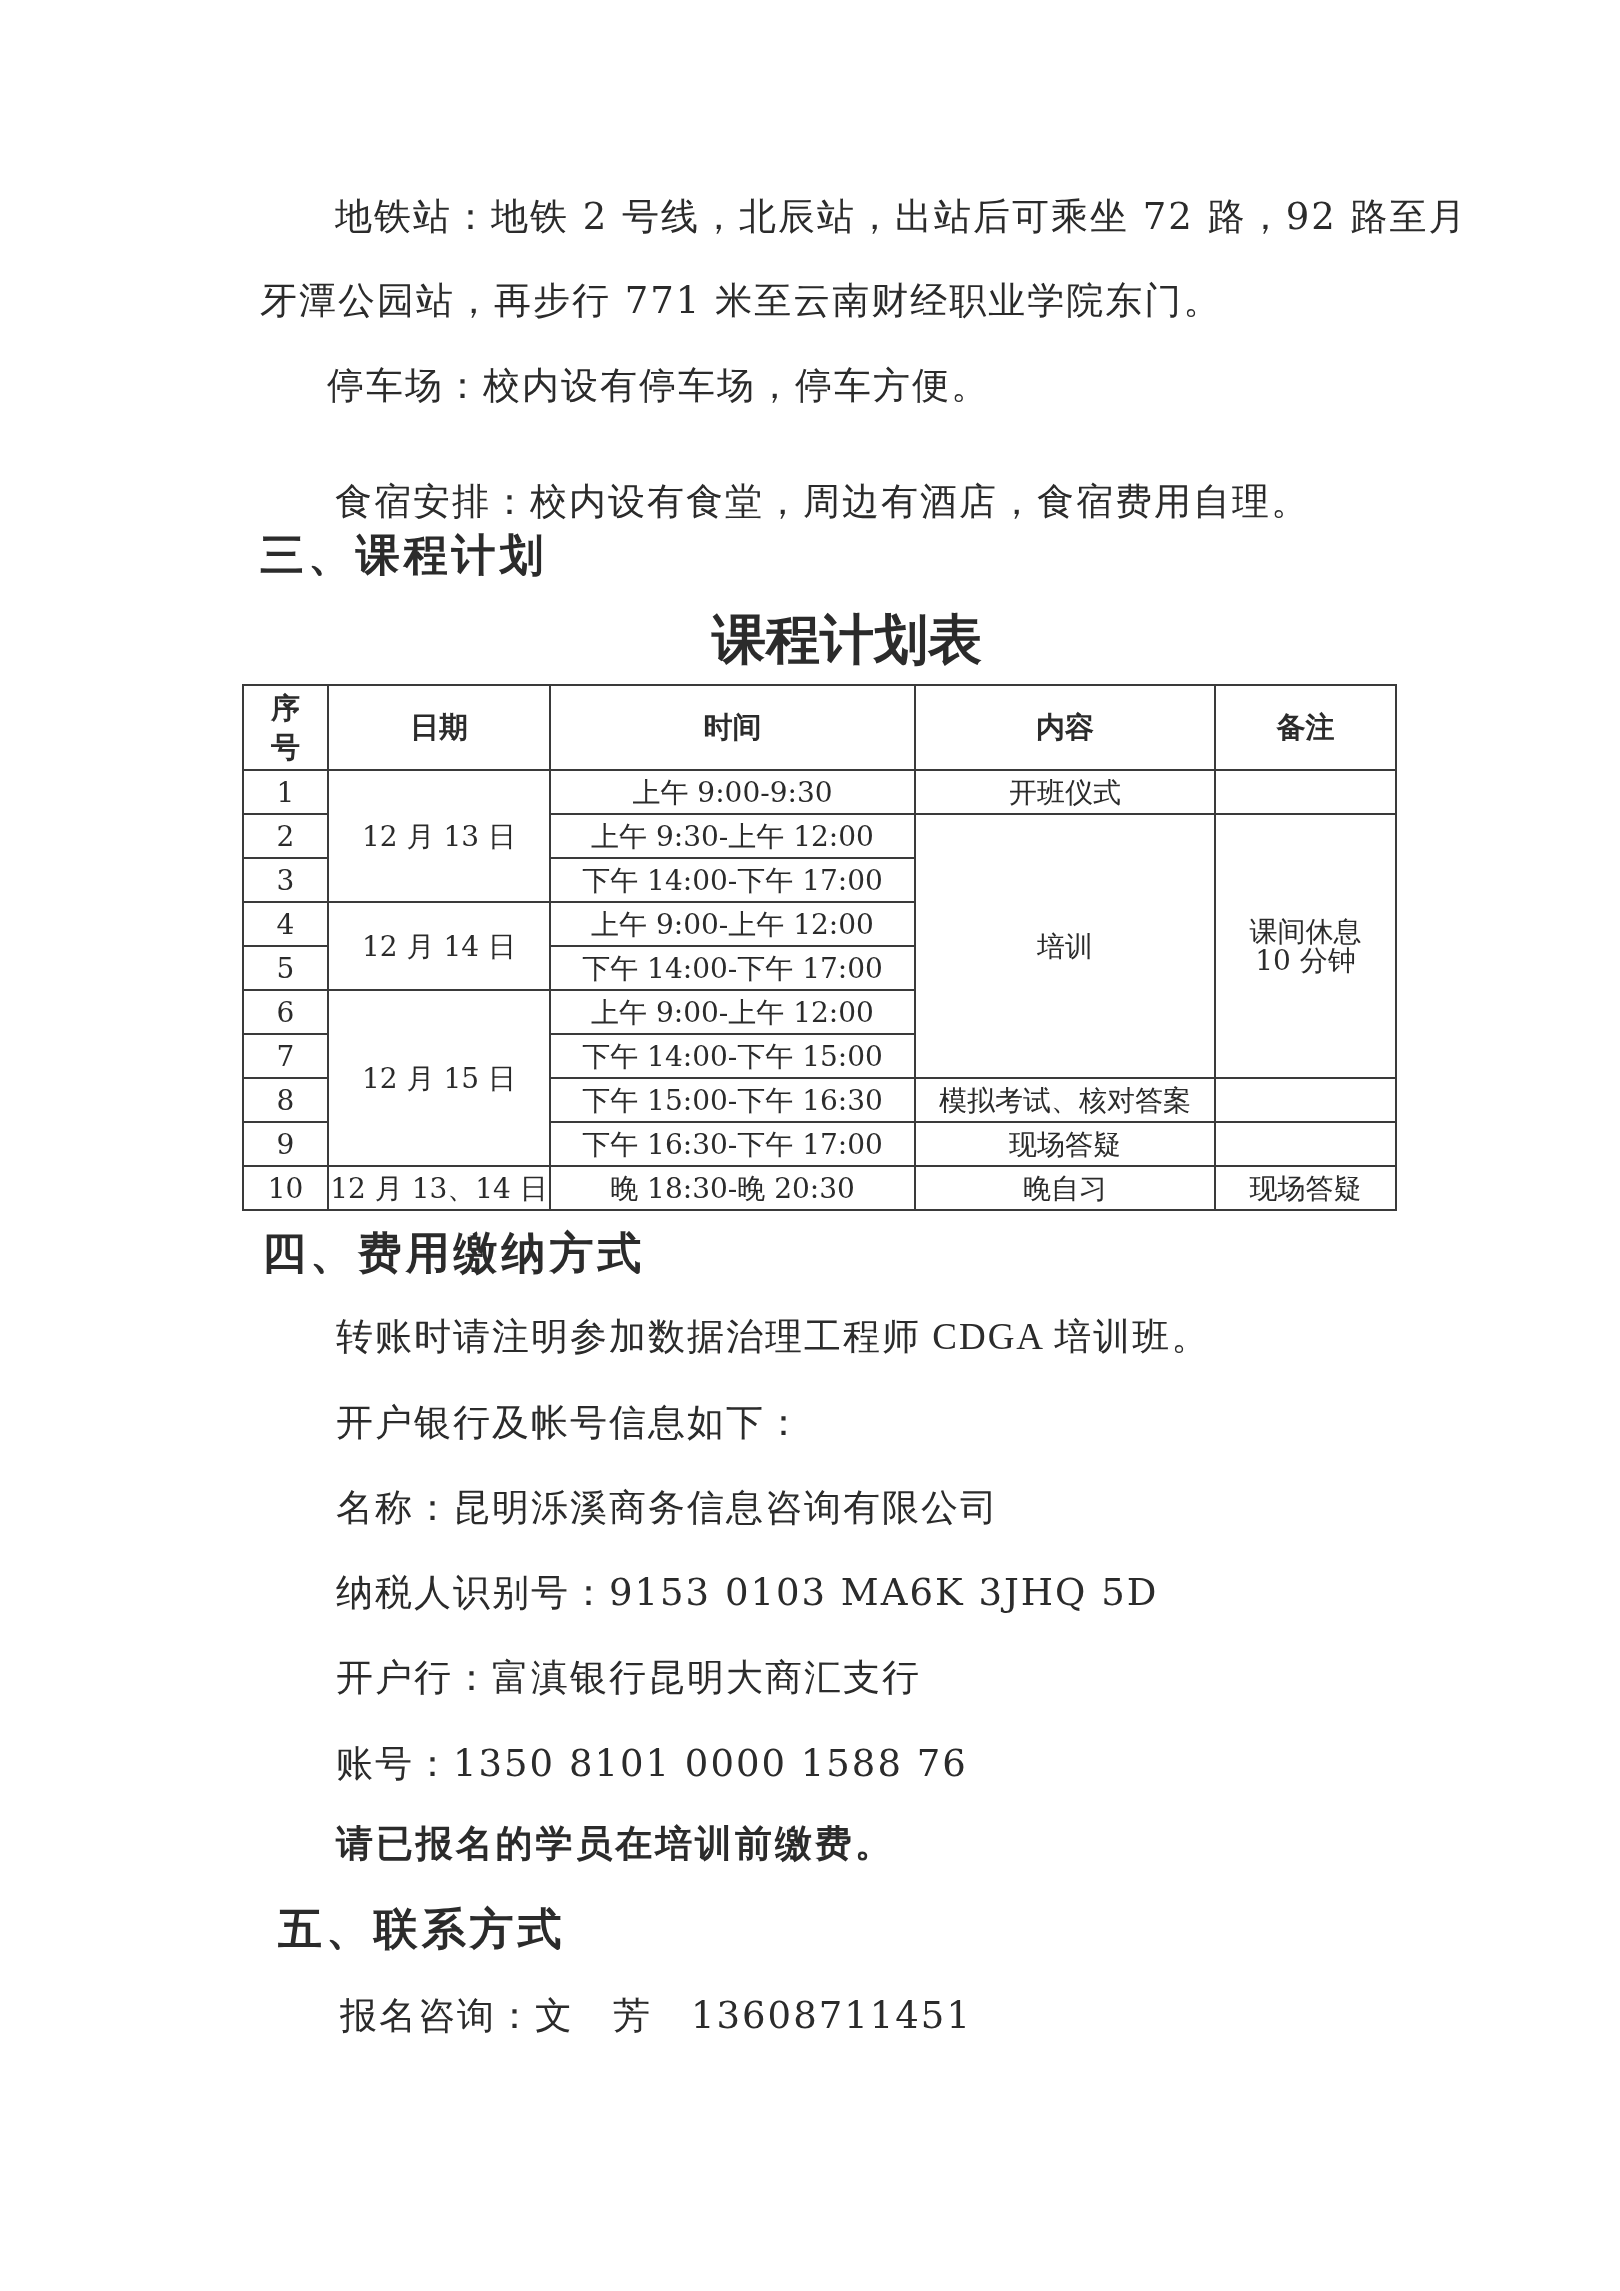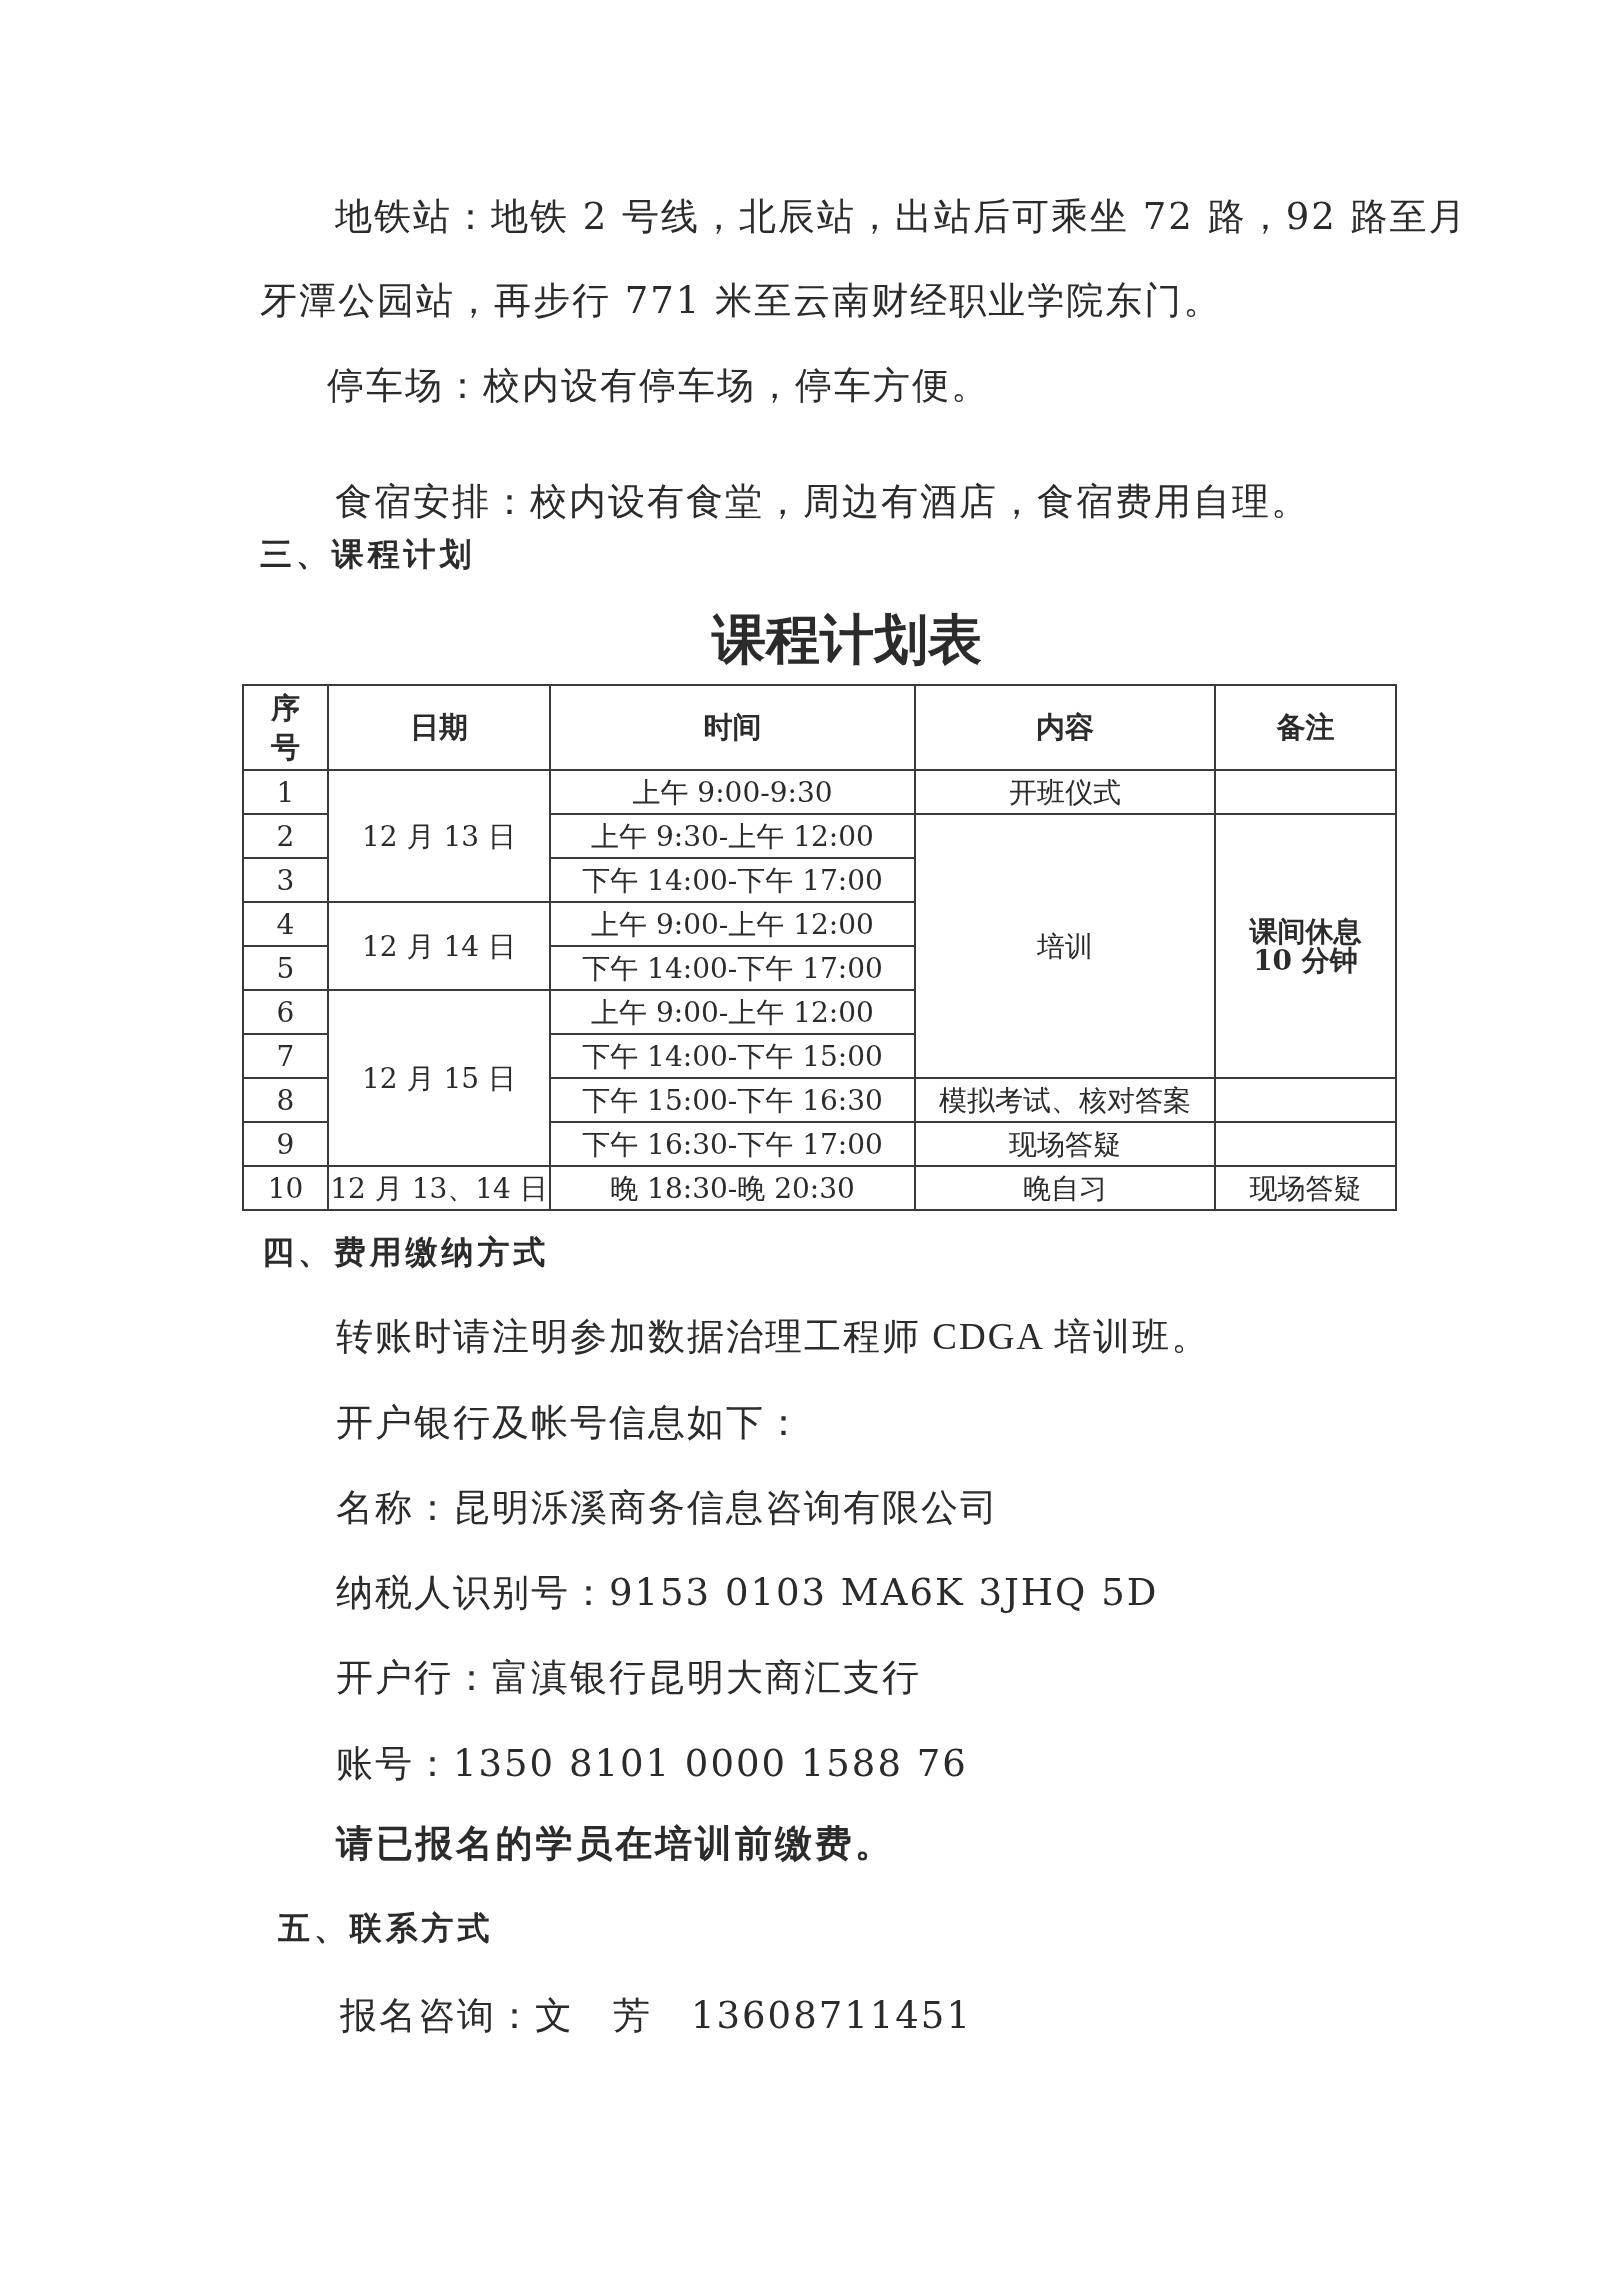--- a/index.html
+++ b/index.html
@@ -1,29 +1,29 @@
 <!DOCTYPE html>
 <html><head>
 <meta charset="utf-8">
 <style>
   html, body { margin:0; padding:0; background:#ffffff; }
   body { width:1620px; height:2292px; position:relative; overflow:hidden;
          font-family:"DejaVu Serif","Liberation Serif", serif; color:#2b2b2b; }
   .line { position:absolute; left:0; white-space:pre; font-size:37px; line-height:43px; letter-spacing:2px; }
-  .heading { font-family:"DejaVu Sans","Liberation Sans", sans-serif; font-weight:bold; font-size:32px; letter-spacing:3.9px; }
+  .heading { font-family:"DejaVu Sans","Liberation Sans", sans-serif; font-weight:bold; font-size:44px; letter-spacing:3.9px; }
   .bold-line { font-family:"DejaVu Sans","Liberation Sans", sans-serif; font-weight:bold; letter-spacing:2.9px; }
   .title { position:absolute; left:712px; top:616px; width:210px; text-align:center;
            font-family:"DejaVu Sans","Liberation Sans", sans-serif; font-weight:bold; font-size:54px; line-height:47px; white-space:nowrap; }
   table.sched { position:absolute; left:242px; top:684px; border-collapse:collapse; table-layout:fixed;
                 font-size:28px; color:#2b2b2b; }
   table.sched td, table.sched th { border:2px solid #3a3a3a; padding:0; text-align:center; vertical-align:middle; white-space:nowrap; }
   table.sched th { font-family:"DejaVu Sans","Liberation Sans", sans-serif; font-weight:bold; font-size:29px; height:83px; }
   table.sched td { height:42px; line-height:29px; }
   .th-seq { line-height:39px; }
-  .note { line-height:39px;font-weight:bold; }
+  .note { line-height:39px; }
 </style>
 </head>
 <body>
 
 <div class="line" style="left:335px; top:195px;">地铁站：地铁 2 号线，北辰站，出站后可乘坐 72 路，92 路至月</div>
 <div class="line" style="left:260px; top:279px;">牙潭公园站，再步行 771 米至云南财经职业学院东门。</div>
 <div class="line" style="left:327px; top:364px;">停车场：校内设有停车场，停车方便。</div>
 <div class="line" style="left:335px; top:449px;margin-top:31px;">食宿安排：校内设有食堂，周边有酒店，食宿费用自理。</div>
 
 <div class="line heading" style="left:260px; top:533px;">三、课程计划</div>

